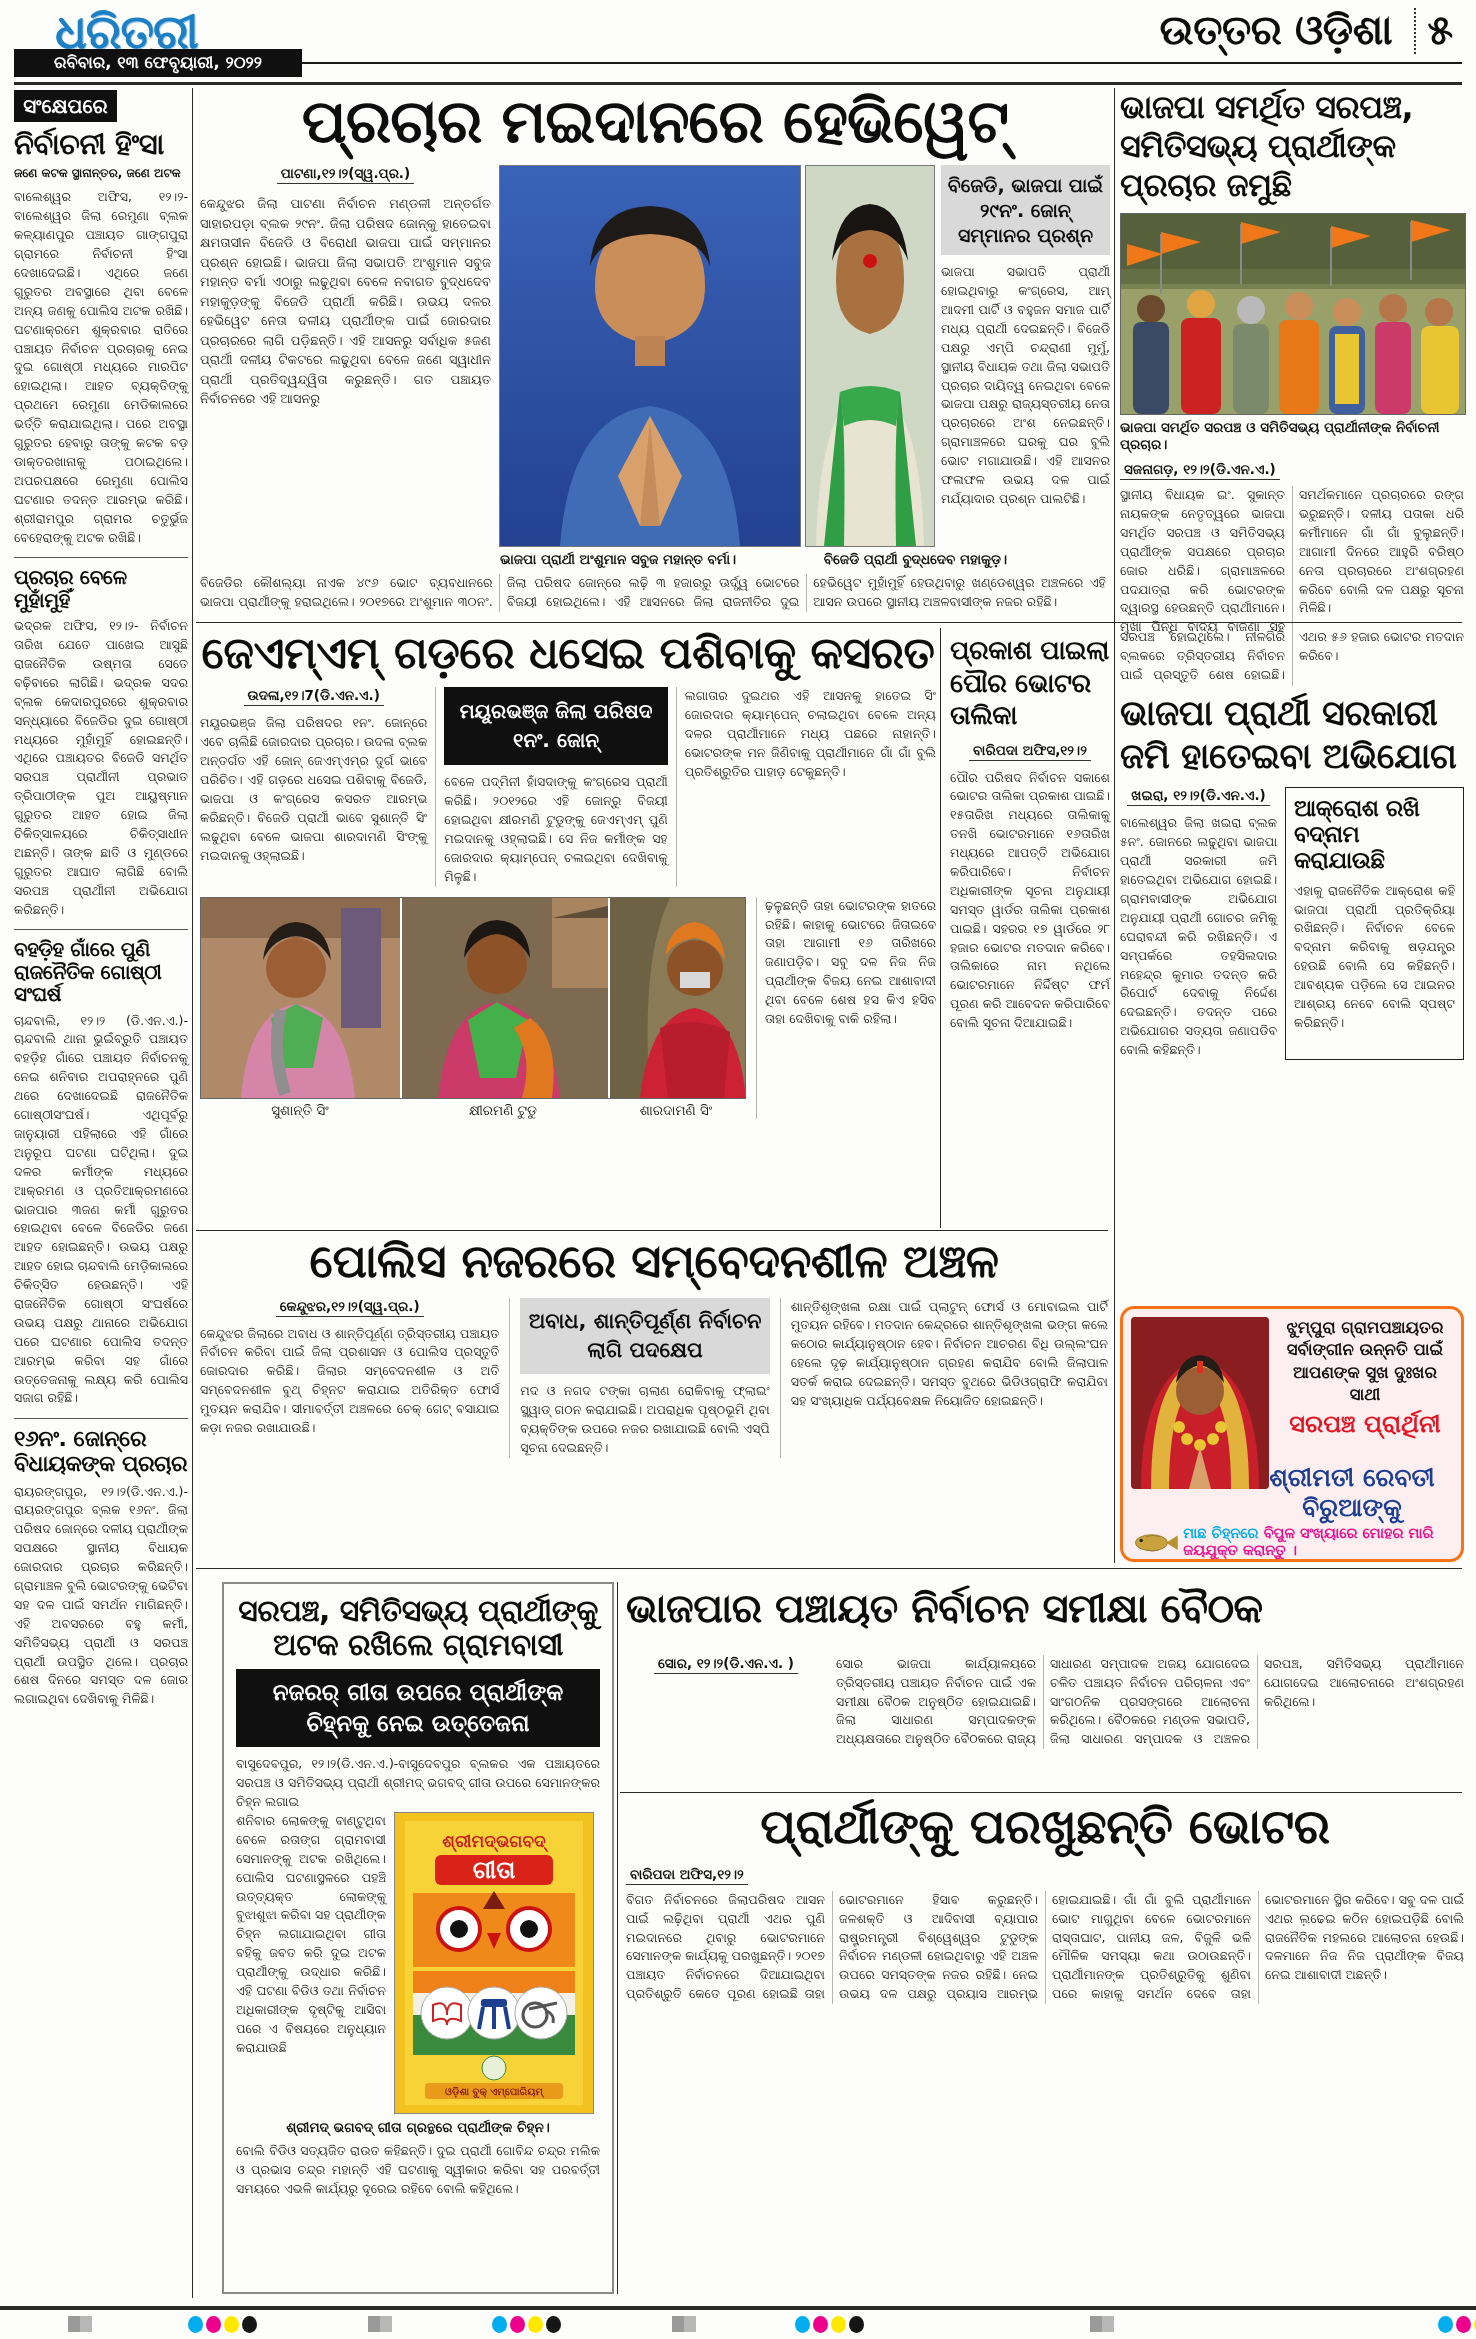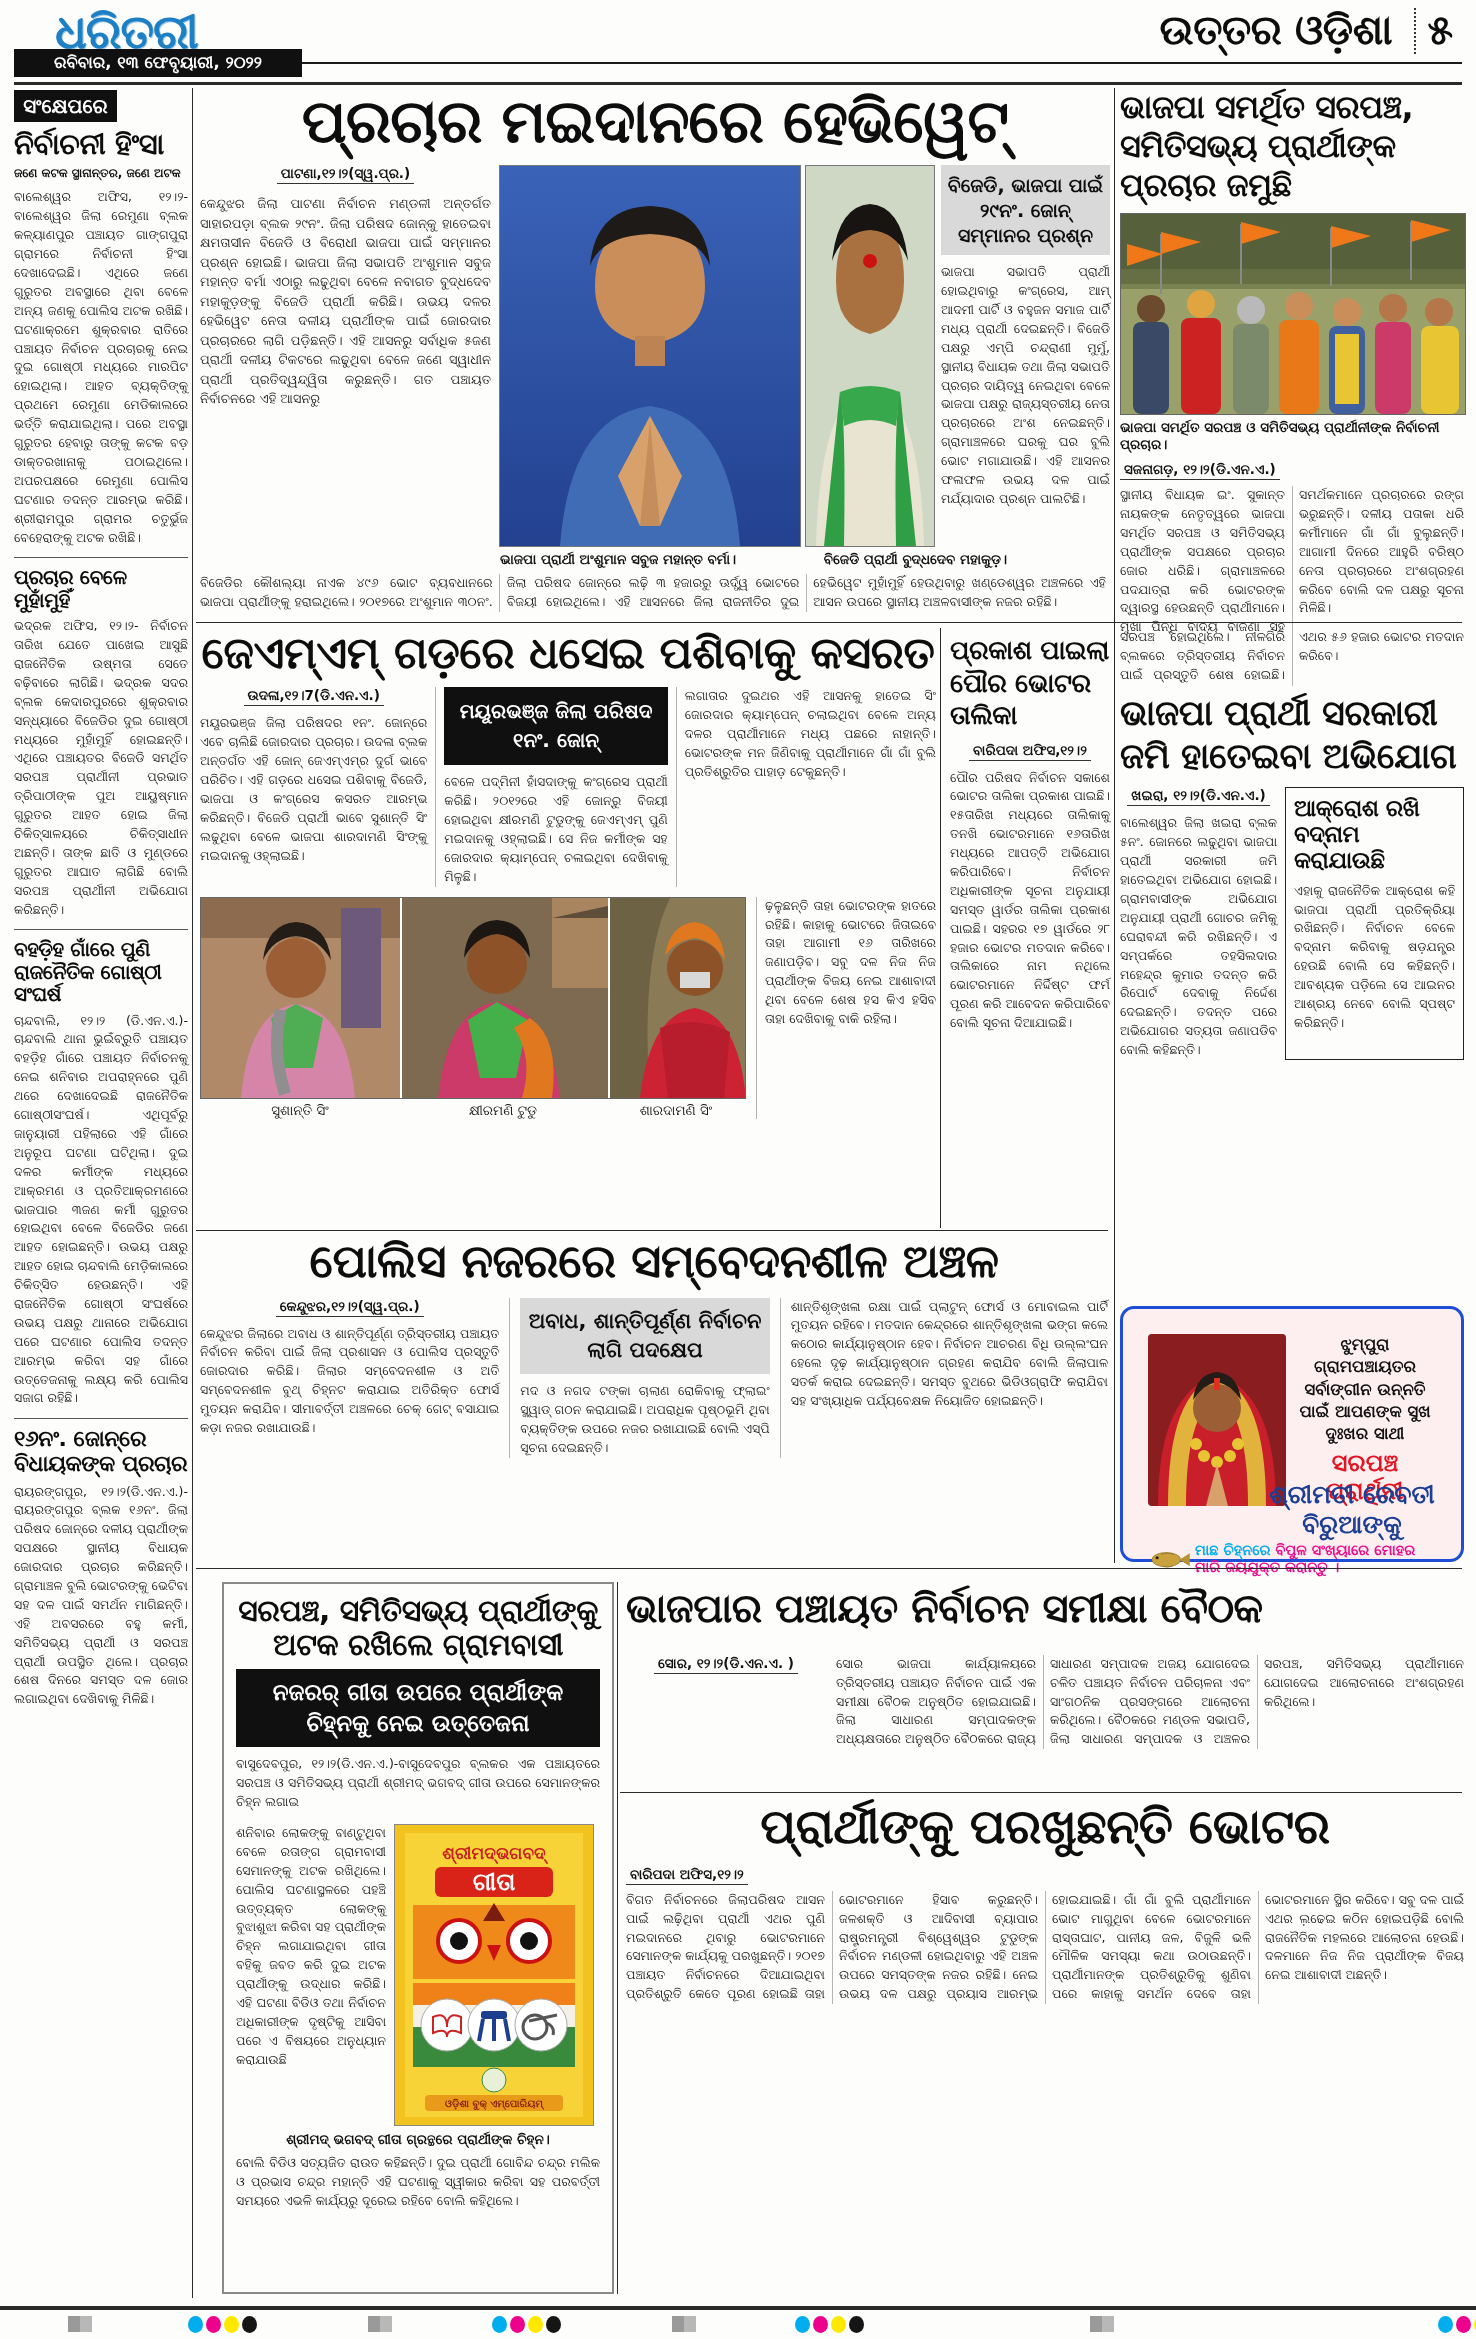--- a/index.html
+++ b/index.html
@@ -266,21 +266,21 @@
       <div style="width:250px;padding:0 10px;border-left:1px solid #b5b5b5;">
         <div class="graybox" style="font-size:21px;padding:9px 6px;line-height:1.4;">ଅବାଧ, ଶାନ୍ତିପୂର୍ଣ୍ଣ ନିର୍ବାଚନ ଲାଗି ପଦକ୍ଷେପ</div>
         <div class="body-txt" style="margin-top:8px;">ମଦ ଓ ନଗଦ ଟଙ୍କା ଚାଲାଣ ରୋକିବାକୁ ଫ୍ଲାଇଂ ସ୍କ୍ୱାଡ୍ ଗଠନ କରାଯାଇଛି। ଅପରାଧିକ ପୃଷ୍ଠଭୂମି ଥିବା ବ୍ୟକ୍ତିଙ୍କ ଉପରେ ନଜର ରଖାଯାଇଛି ବୋଲି ଏସ୍‌ପି ସୂଚନା ଦେଇଛନ୍ତି।</div>
       </div>
       <div style="width:318px;padding-left:10px;border-left:1px solid #b5b5b5;">
         <div class="body-txt">ଶାନ୍ତିଶୃଙ୍ଖଳା ରକ୍ଷା ପାଇଁ ପ୍ଲାଟୁନ୍ ଫୋର୍ସ ଓ ମୋବାଇଲ ପାର୍ଟି ମୁତୟନ ରହିବେ। ମତଦାନ କେନ୍ଦ୍ରରେ ଶାନ୍ତିଶୃଙ୍ଖଳା ଭଙ୍ଗ କଲେ କଠୋର କାର୍ଯ୍ୟାନୁଷ୍ଠାନ ହେବ। ନିର୍ବାଚନ ଆଚରଣ ବିଧି ଉଲ୍ଲଂଘନ ହେଲେ ଦୃଢ଼ କାର୍ଯ୍ୟାନୁଷ୍ଠାନ ଗ୍ରହଣ କରାଯିବ ବୋଲି ଜିଲାପାଳ ସତର୍କ କରାଇ ଦେଇଛନ୍ତି। ସମସ୍ତ ବୁଥରେ ଭିଡିଓଗ୍ରାଫି କରାଯିବା ସହ ସଂଖ୍ୟାଧିକ ପର୍ଯ୍ୟବେକ୍ଷକ ନିୟୋଜିତ ହୋଇଛନ୍ତି।</div>
       </div>
     </div>
   </div>
 
-  <div class="abs" style="left:1120px;top:1306px;width:344px;height:256px;background:#fdeef0;border:3px solid #1d4ed8;border-radius:14px;box-sizing:border-box;padding:25px;">
+  <div class="abs" style="left:1120px;top:1306px;width:344px;height:256px;background:#fdeef0;border:3px solid #f97316;border-radius:14px;box-sizing:border-box;padding:8px;">
     <div style="display:flex;">
       <div class="photo" style="width:138px;height:172px;border-radius:4px;flex:none;">
         <svg width="138" height="172" viewBox="0 0 138 172">
           <rect width="138" height="172" fill="#8a1d20"></rect>
           <path d="M10 172 Q10 60 69 40 Q128 60 128 172 Z" fill="#c81f2a"></path>
           <path d="M20 172 Q20 58 69 42 Q118 58 118 172 L100 172 Q100 80 69 62 Q38 80 38 172 Z" fill="#e2b33c"></path>
           <circle cx="69" cy="74" r="24" fill="#9c5f35"></circle>
           <path d="M45 66 Q48 40 69 38 Q90 40 93 66 Q82 50 69 48 Q56 50 45 66 Z" fill="#241c16"></path>
           <rect x="66" y="44" width="6" height="12" fill="#e03020"></rect>
           <g fill="#e8c532">
@@ -313,21 +313,21 @@
       </div>
     </div>
   </div>
 
   <div class="abs hrule" style="left:196px;top:1568px;width:1266px;"></div>
 
   <div class="abs" style="left:222px;top:1582px;width:392px;height:712px;border:2px solid #8a8a8a;box-sizing:border-box;padding:10px 12px;">
     <div class="hl" style="font-size:30px;text-align:center;">ସରପଞ୍ଚ, ସମିତିସଭ୍ୟ ପ୍ରାର୍ଥୀଙ୍କୁ ଅଟକ ରଖିଲେ ଗ୍ରାମବାସୀ</div>
     <div class="blackbox" style="font-size:23px;padding:8px 6px;line-height:1.35;margin-top:8px;">ନଜରର୍ ଗୀତା ଉପରେ ପ୍ରାର୍ଥୀଙ୍କ ଚିହ୍ନକୁ ନେଇ ଉତ୍ତେଜନା</div>
     <div class="body-txt" style="margin-top:8px;">ବାସୁଦେବପୁର, ୧୨।୨(ଡି.ଏନ.ଏ.)-ବାସୁଦେବପୁର ବ୍ଲକର ଏକ ପଞ୍ଚାୟତରେ ସରପଞ୍ଚ ଓ ସମିତିସଭ୍ୟ ପ୍ରାର୍ଥୀ ଶ୍ରୀମଦ୍ ଭଗବଦ୍ ଗୀତା ଉପରେ ସେମାନଙ୍କର ଚିହ୍ନ ଲଗାଇ</div>
-    <div style="display:flex;margin-top:12px;">
+    <div style="display:flex;margin-top:0;">
       <div class="body-txt" style="width:150px;padding-right:8px;">ଶନିବାର ଲୋକଙ୍କୁ ବାଣ୍ଟୁଥିବା ବେଳେ ରତାଙ୍ଗ ଗ୍ରାମବାସୀ ସେମାନଙ୍କୁ ଅଟକ ରଖିଥିଲେ। ପୋଲିସ ଘଟଣାସ୍ଥଳରେ ପହଞ୍ଚି ଉତ୍ତ୍ୟକ୍ତ ଲୋକଙ୍କୁ ବୁଝାଶୁଝା କରିବା ସହ ପ୍ରାର୍ଥୀଙ୍କ ଚିହ୍ନ ଲଗାଯାଇଥିବା ଗୀତା ବହିକୁ ଜବତ କରି ଦୁଇ ଅଟକ ପ୍ରାର୍ଥୀଙ୍କୁ ଉଦ୍ଧାର କରିଛି। ଏହି ଘଟଣା ବିଡିଓ ତଥା ନିର୍ବାଚନ ଅଧିକାରୀଙ୍କ ଦୃଷ୍ଟିକୁ ଆସିବା ପରେ ଏ ବିଷୟରେ ଅନୁଧ୍ୟାନ କରାଯାଉଛି</div>
       <div style="width:200px;">
         <div class="photo" style="width:198px;height:300px;border:1px solid #888;">
           <svg width="198" height="300" viewBox="0 0 198 300">
             <rect width="198" height="300" fill="#f2c21e"></rect>
             <rect x="10" y="8" width="178" height="284" fill="#f7d338"></rect>
             <text x="99" y="34" font-size="17" font-weight="bold" fill="#c81f1f" text-anchor="middle">ଶ୍ରୀମଦ୍‌ଭଗବଦ୍</text>
             <rect x="40" y="42" width="118" height="30" rx="6" fill="#d92318"></rect>
             <text x="99" y="65" font-size="24" font-weight="bold" fill="#fff" text-anchor="middle">ଗୀତା</text>
             <rect x="18" y="80" width="162" height="74" fill="#ef8a1a"></rect>

